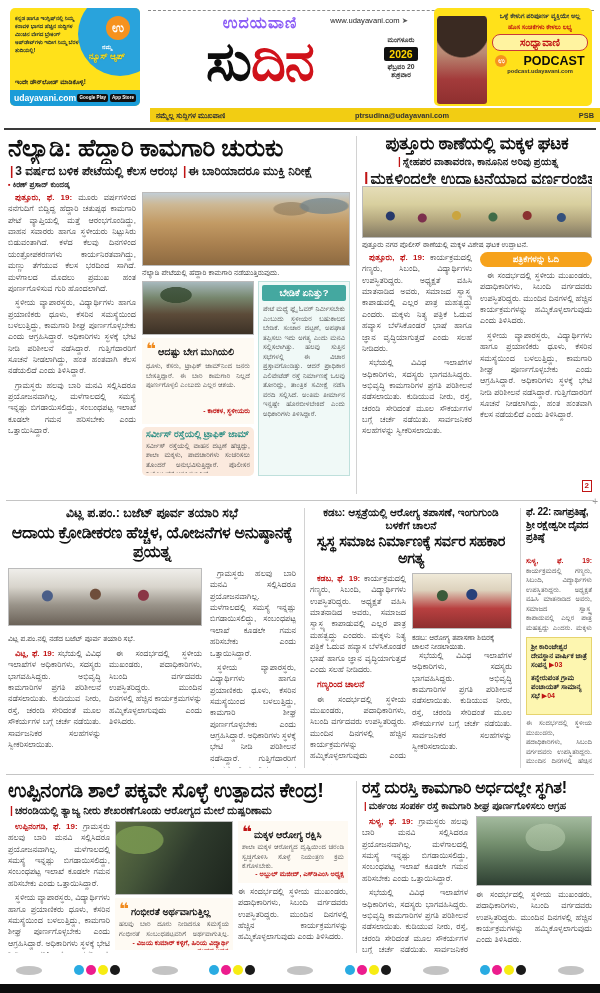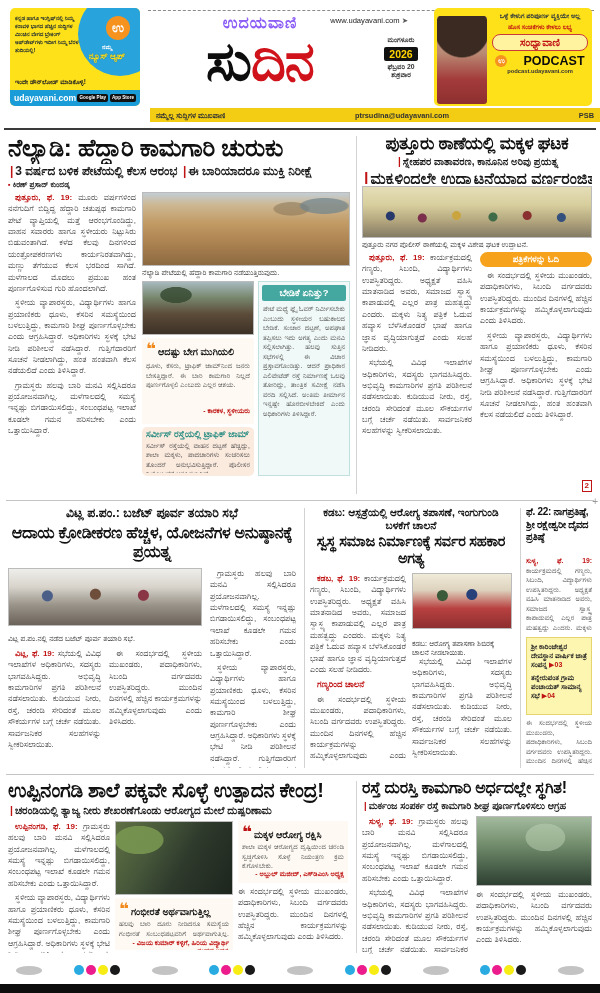--- a/index.html
+++ b/index.html
@@ -262,21 +262,21 @@
     <div class="hl" style="font-size:14.5px;line-height:1.2;height:37px;text-align:center">ಸ್ವಸ್ಥ ಸಮಾಜ ನಿರ್ಮಾಣಕ್ಕೆ ಸರ್ವರ ಸಹಕಾರ ಅಗತ್ಯ</div>
     <div style="display:flex;margin-top:3px">
       <div class="body-text" style="width:96px;height:192px">
         <p><span class="dateline">ಕಡಬ, ಫೆ. 19:</span>
            <span>ಕಾರ್ಯಕ್ರಮದಲ್ಲಿ ಗಣ್ಯರು, ಸಿಬಂದಿ, ವಿದ್ಯಾರ್ಥಿಗಳು ಉಪಸ್ಥಿತರಿದ್ದರು. ಅಧ್ಯಕ್ಷತೆ ವಹಿಸಿ ಮಾತನಾಡಿದ ಅವರು, ಸಮಾಜದ ಸ್ವಾಸ್ಥ್ಯ ಕಾಪಾಡುವಲ್ಲಿ ಎಲ್ಲರ ಪಾತ್ರ ಮಹತ್ವದ್ದು ಎಂದರು. ಮಕ್ಕಳು ನಿತ್ಯ ಪತ್ರಿಕೆ ಓದುವ ಹವ್ಯಾಸ ಬೆಳೆಸಿಕೊಂಡರೆ ಭಾಷೆ ಹಾಗೂ ಜ್ಞಾನ ವೃದ್ಧಿಯಾಗುತ್ತದೆ ಎಂದು ಸಲಹೆ ನೀಡಿದರು.</span></p>
         <p><span class="redsub">ಗಣ್ಯರಿಂದ ಚಾಲನೆ</span></p>
         <p>ಈ ಸಂದರ್ಭದಲ್ಲಿ ಸ್ಥಳೀಯ ಮುಖಂಡರು, ಪದಾಧಿಕಾರಿಗಳು, ಸಿಬಂದಿ ವರ್ಗದವರು ಉಪಸ್ಥಿತರಿದ್ದರು. ಮುಂದಿನ ದಿನಗಳಲ್ಲಿ ಹೆಚ್ಚಿನ ಕಾರ್ಯಕ್ರಮಗಳನ್ನು ಹಮ್ಮಿಕೊಳ್ಳಲಾಗುವುದು ಎಂದು ತಿಳಿಸಿದರು.</p>
       </div>
       <div style="width:100px;margin-left:6px">
         <div class="photo ph-kadaba" style="width:100%;height:56px"></div>
-        <div class="caption" style="height:16px;margin-top:10px">ಕಡಬ: ಆರೋಗ್ಯ ತಪಾಸಣಾ ಶಿಬಿರಕ್ಕೆ ಚಾಲನೆ ನೀಡಲಾಯಿತು.</div>
+        <div class="caption" style="height:16px;margin-top:4px">ಕಡಬ: ಆರೋಗ್ಯ ತಪಾಸಣಾ ಶಿಬಿರಕ್ಕೆ ಚಾಲನೆ ನೀಡಲಾಯಿತು.</div>
         <div class="body-text" style="height:114px;margin-top:1px">
           <p>ಸಭೆಯಲ್ಲಿ ವಿವಿಧ ಇಲಾಖೆಗಳ ಅಧಿಕಾರಿಗಳು, ಸದಸ್ಯರು ಭಾಗವಹಿಸಿದ್ದರು. ಅಭಿವೃದ್ಧಿ ಕಾಮಗಾರಿಗಳ ಪ್ರಗತಿ ಪರಿಶೀಲನೆ ನಡೆಸಲಾಯಿತು. ಕುಡಿಯುವ ನೀರು, ರಸ್ತೆ, ಚರಂಡಿ ಸೇರಿದಂತೆ ಮೂಲ ಸೌಕರ್ಯಗಳ ಬಗ್ಗೆ ಚರ್ಚೆ ನಡೆಯಿತು. ಸಾರ್ವಜನಿಕರ ಸಲಹೆಗಳನ್ನು ಸ್ವೀಕರಿಸಲಾಯಿತು.</p>
         </div>
       </div>
     </div>
   </div>
 
   <div class="abs" style="left:526px;top:506px;width:66px;height:264px;overflow:hidden">
     <div class="hl" style="font-size:10px;line-height:1.25;height:50px">ಫೆ. 22: ನಾಗಪ್ರತಿಷ್ಠೆ, ಶ್ರೀ ರಕ್ಷೇಶ್ವರೀ ದೈವದ ಪ್ರತಿಷ್ಠೆ</div>
     <div class="tiny" style="height:78px">

